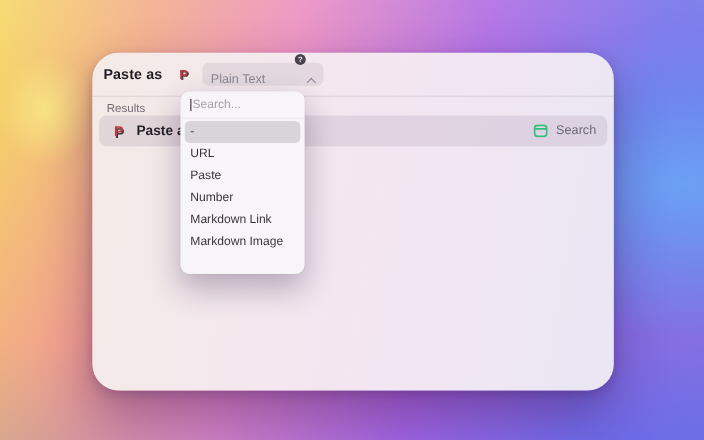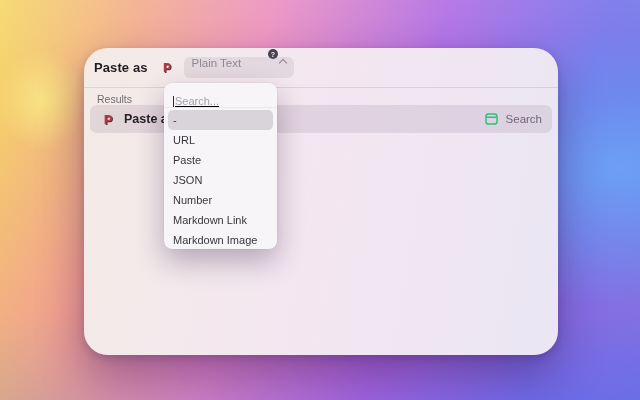--- a/index.html
+++ b/index.html
@@ -28,21 +28,21 @@
   .app-icon{
     display:inline-flex;align-items:center;justify-content:center;
     font-weight:700;color:#bf3a3f;text-shadow:1px 1px 0 rgba(42,32,38,0.85);
     font-family:"Liberation Sans",sans-serif;
   }
   .app-icon.sm{width:15px;height:15px;font-size:12px;margin-left:12px;}
   .app-icon.md{width:16px;height:16px;font-size:13px;}
   .select{
     margin-left:9px;width:110px;height:21px;border-radius:6px;
     background:rgba(125,105,135,0.13);
-    display:flex;align-items:flex-start;padding:0 8px;cursor:default;
+    display:flex;align-items:flex-end;padding:0 8px;cursor:default;
   }
   .select-value{font-size:11.5px;color:#8b8792;flex:1;}
   .chev{width:6px;height:6px;border-left:1.5px solid #8d8894;border-top:1.5px solid #8d8894;transform:rotate(45deg);margin-top:3px;}
   .info-badge{
     position:absolute;left:184px;top:1px;width:10px;height:10px;border-radius:50%;
     background:#49434f;color:#f2eff4;font-size:7px;font-weight:700;
     display:flex;align-items:center;justify-content:center;line-height:1;
   }
   .results-label{position:absolute;left:13px;top:45px;font-size:10.5px;font-weight:500;color:#6f6b76;}
   .result-row{
@@ -69,23 +69,22 @@
     font-family:"Liberation Sans",sans-serif;
   }
   .vdiv{width:1px;height:12px;background:rgba(100,85,110,0.25);margin:0 2px;}
   .panel{
     position:absolute;left:164px;top:83px;width:113px;height:166px;border-radius:8px;
     background:#f7f5f7;
     box-shadow:0 12px 28px rgba(40,15,60,0.30), 0 0 0 0.5px rgba(0,0,0,0.06);
     z-index:10;overflow:hidden;
   }
   .search-row{
-    height:25px;display:flex;align-items:flex-end;padding:0 9px;
+    height:25px;display:flex;align-items:center;padding:0 9px;
     border-bottom:1px solid rgba(0,0,0,0.05);
-    text-decoration:underline;
   }
   .caret{width:1px;height:11px;background:#2b2b30;margin-right:1px;}
   .ph{font-size:11px;color:#a5a1ab;}
   .items{padding:2px 0;}
   .item{
     height:20px;display:flex;align-items:center;padding:0 9px;
     font-size:11px;color:#39363d;cursor:default;
   }
   .item.active{background:#d9d4da;border-radius:5px;margin:0 4px;padding:0 5px;}
 </style>
@@ -125,20 +124,19 @@
 
   <div class="panel">
     <div class="search-row">
       <span class="caret"></span>
       <span class="ph">Search...</span>
     </div>
     <div class="items">
       <div class="item active">-</div>
       <div class="item">URL</div>
       <div class="item">Paste</div>
-      <div class="item">JSON</div>
       <div class="item">Number</div>
       <div class="item">Markdown Link</div>
       <div class="item">Markdown Image</div>
     </div>
   </div>
 
 </div>
 
 </body></html>

